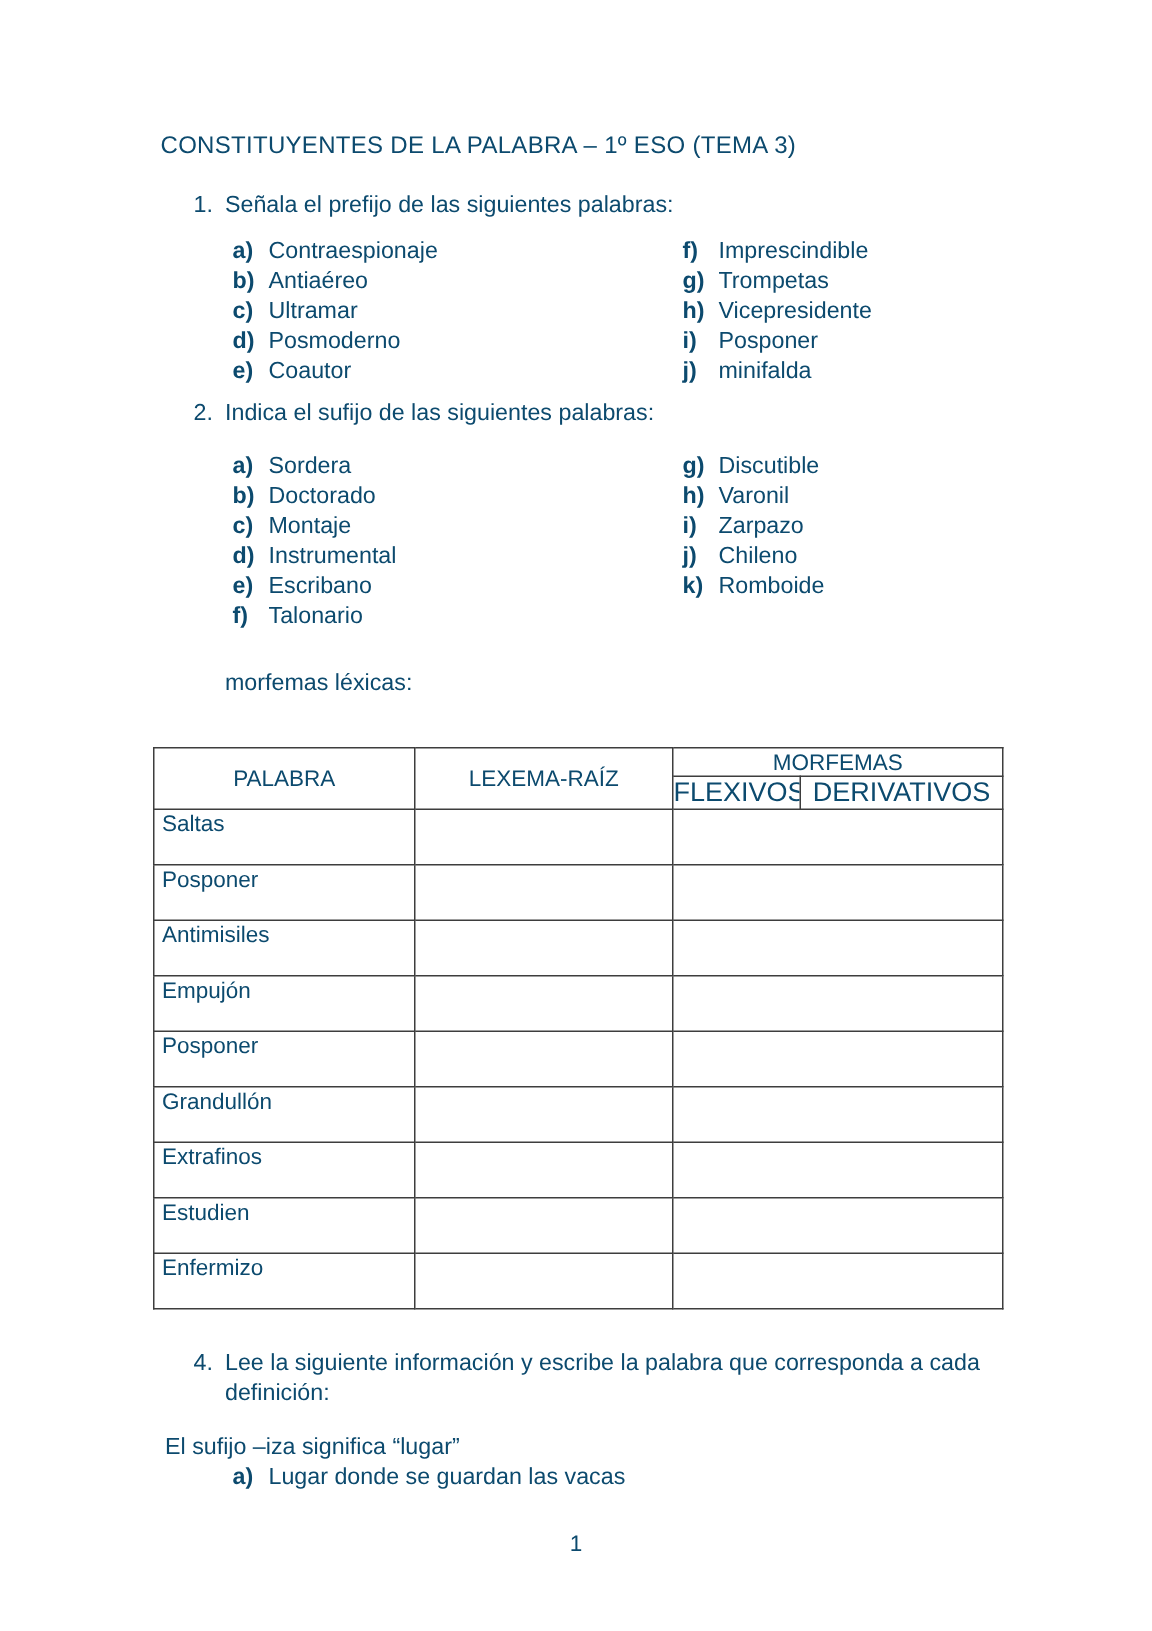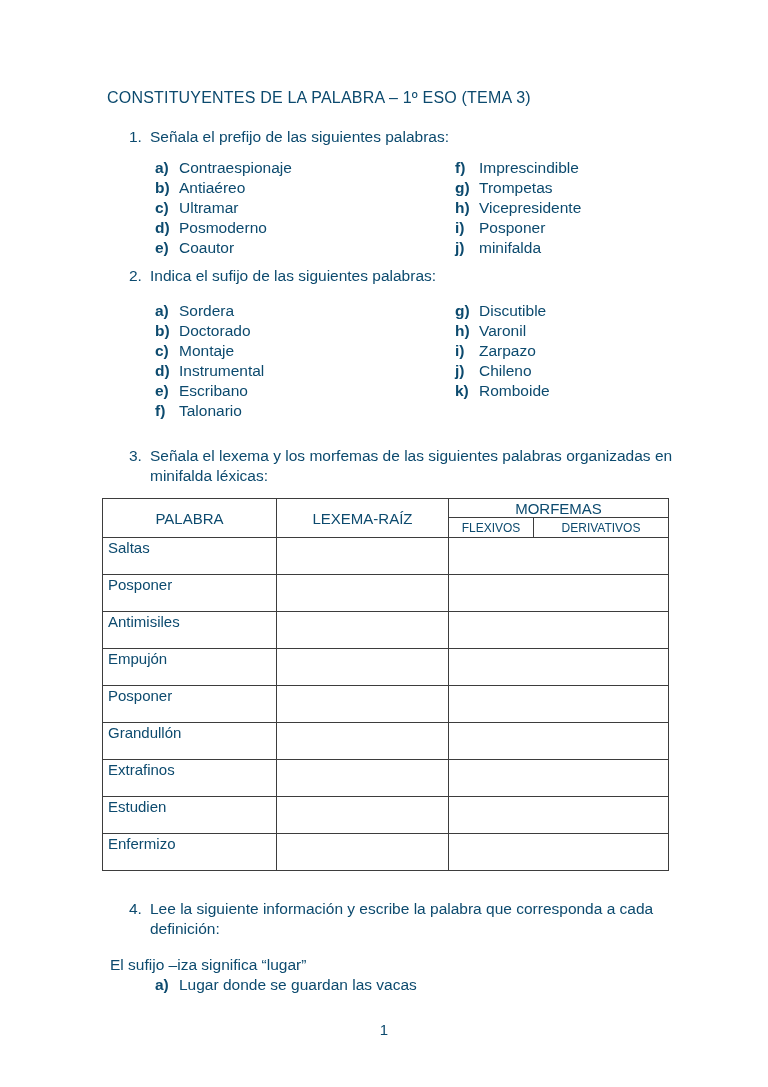--- a/index.html
+++ b/index.html
@@ -61,21 +61,21 @@
   table.morph-table td {
     border: 1px solid #3d3d3d;
     padding: 0;
     overflow: hidden;
   }
   table.morph-table td.th {
     text-align: center;
     vertical-align: middle;
     height: 18px;
   }
-  table.morph-table tr.subhead td { height: 19px; font-size: 12px; }
+  table.morph-table tr.subhead td { height: 19px; font-size: 18px; }
   table.morph-table tr.brow td {
     height: 35px;
     vertical-align: top;
     margin-top: 32px;
   }
   table.morph-table tr.brow td.word {
     padding: 1px 4px 0 5px;
   }
   .pagenum {
     position: absolute;
@@ -127,22 +127,21 @@
 
   <div class="list" style="left:455px; top:301px;">
     <div class="li"><span class="letter">g)</span><span>Discutible</span></div>
     <div class="li"><span class="letter">h)</span><span>Varonil</span></div>
     <div class="li"><span class="letter">i)</span><span>Zarpazo</span></div>
     <div class="li"><span class="letter">j)</span><span>Chileno</span></div>
     <div class="li"><span class="letter">k)</span><span>Romboide</span></div>
   </div>
 
   <div class="heading" style="top:446px;">
-    <div><span class="num">3.</span><span>Señala el lexema y los morfemas de las siguientes palabras organizadas en</span></div>
-    <div class="wrap2">minifalda léxicas:</div>
+    <div class="wrap2">morfemas léxicas:</div>
   </div>
 
   <table class="morph-table">
     <colgroup>
       <col style="width:174px">
         <col style="width:172px">
         <col style="width:85px">
         <col style="width:135px">
     </colgroup>
     <tbody>

